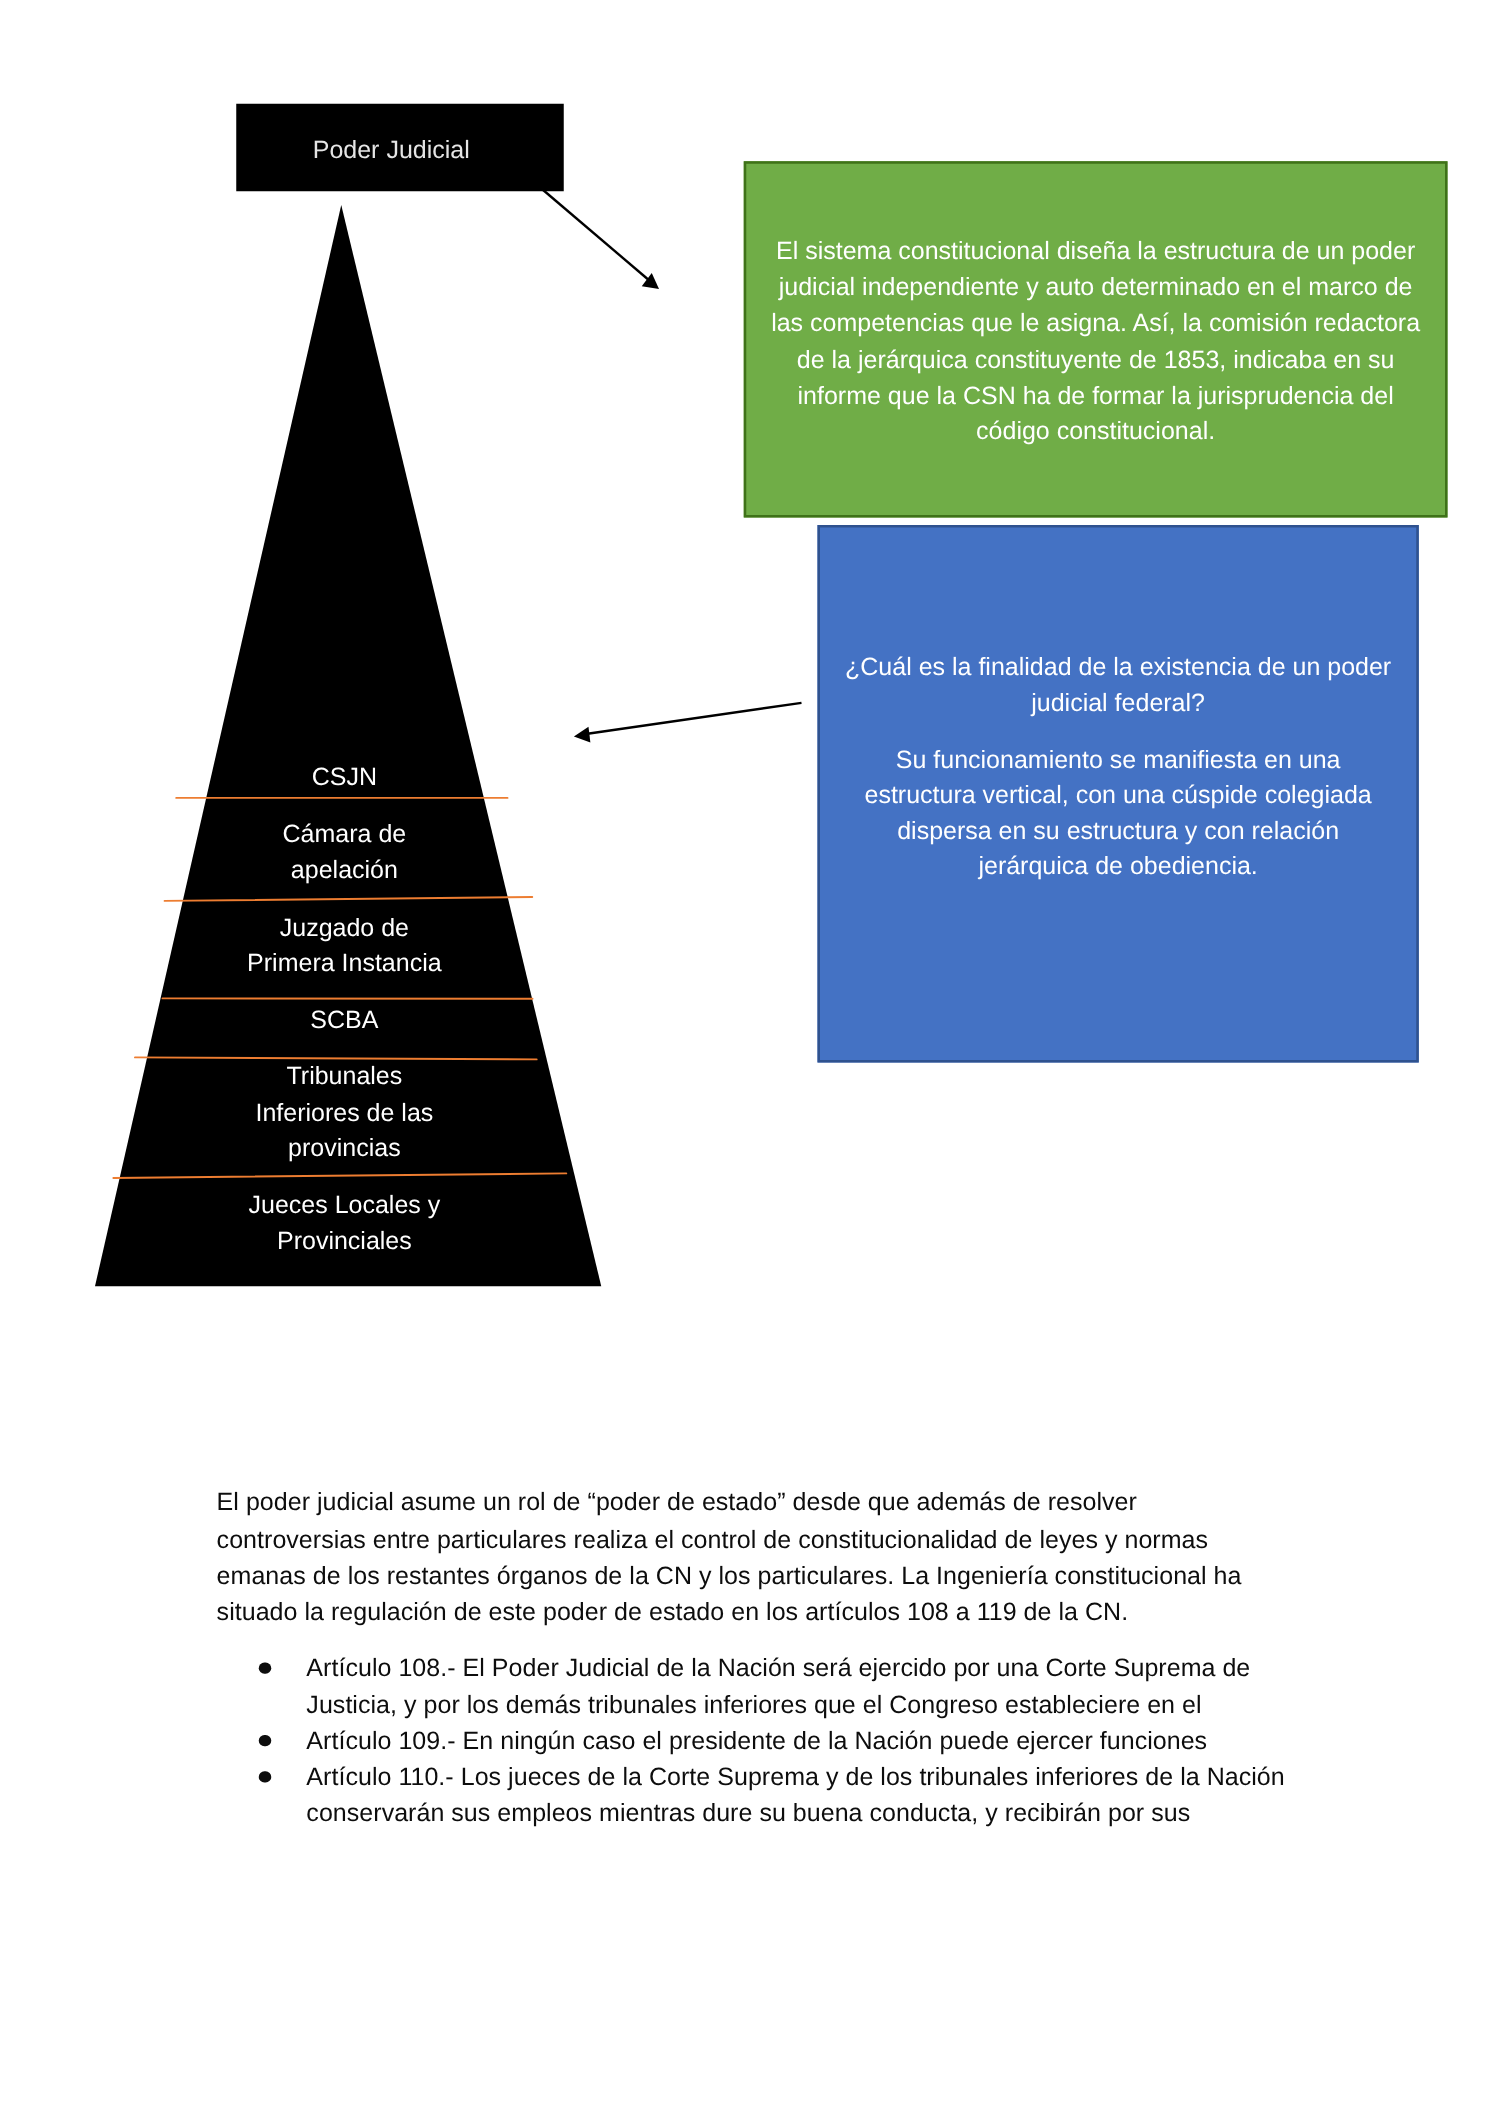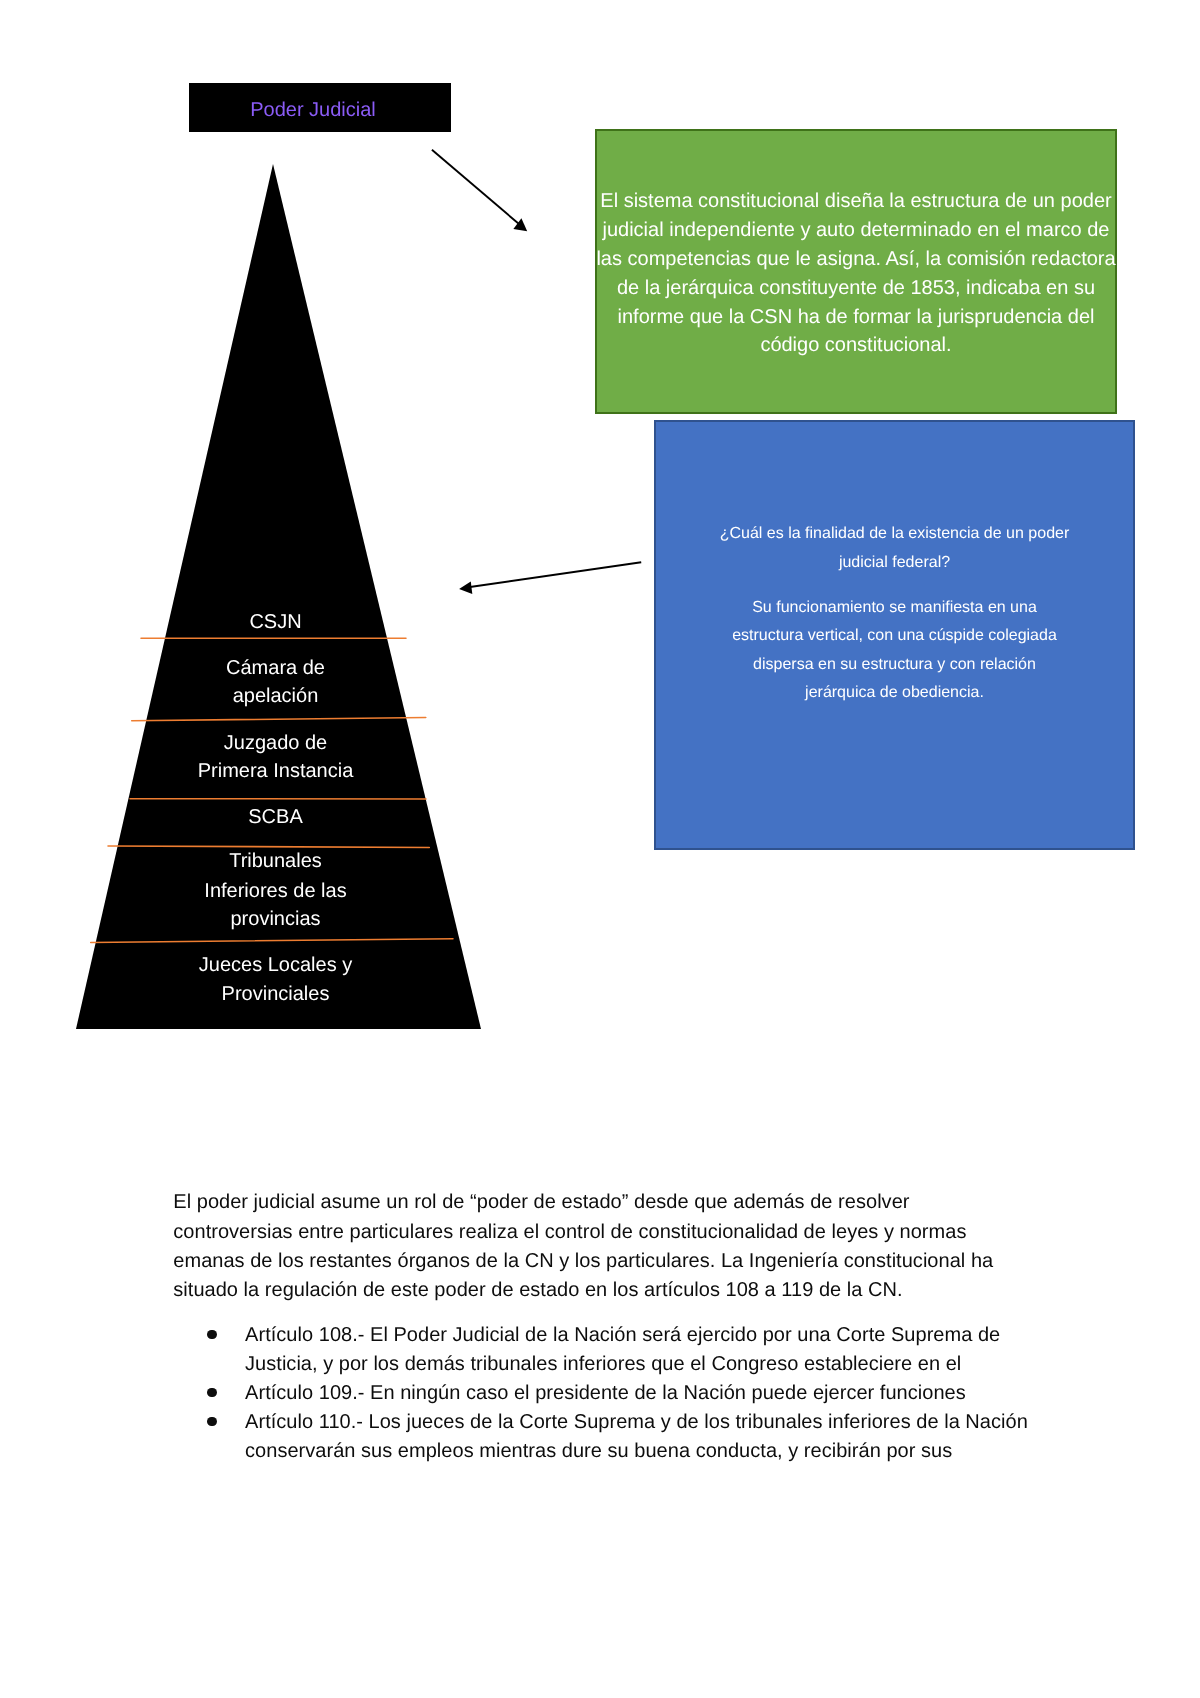--- a/index.html
+++ b/index.html
@@ -2,44 +2,44 @@
 <html><head>
 <meta charset="utf-8">
 <style>
   html,body{margin:0;padding:0;background:#ffffff;}
   body{width:1200px;height:1698px;position:relative;overflow:hidden;
        font-family:"Liberation Sans", sans-serif;color:#000;
        -webkit-font-smoothing:antialiased;text-rendering:geometricPrecision;}
   .page{position:absolute;left:0;top:0;width:1200px;height:1698px;transform:translateZ(0);}
 
   
-  #title-box{position:absolute;left:189px;top:83px;width:262px;height:49px;
-    background:#000000;color:#8b5cf6;display:flex;align-items:center;
+  #title-box{position:absolute;left:189px;top:83px;width:262px;height:70px;
+    background:#000000;color:#e5e5e5;display:flex;align-items:center;
     justify-content:center;font-size:20px;}
   #title-box span{position:relative;left:-7px;top:2.5px;}
 
   
   #pyramid-svg{position:absolute;left:0px;top:0px;width:700px;height:1100px;}
   .lvl{fill:#ffffff;font-size:20px;font-family:"Liberation Sans", sans-serif;
        text-anchor:middle;}
 
   
   #arrow-svg{position:absolute;left:0;top:0;width:1200px;height:1100px;}
 
   
-  #green-box{position:absolute;left:595px;top:129px;width:522px;height:285px;
+  #green-box{position:absolute;left:595px;top:129px;width:563px;height:285px;
     background:#70AD47;border:2px solid #3F7219;box-sizing:border-box;
     color:#ffffff;font-size:20px;line-height:28.85px;text-align:center;
     display:flex;flex-direction:column;align-items:center;justify-content:center;}
   #green-box>*{position:relative;top:2.2px;}
 
   
   #blue-box{position:absolute;left:654px;top:420px;width:481px;height:430px;
     background:#4472C4;border:2px solid #2F528F;box-sizing:border-box;
-    color:#ffffff;font-size:16px;line-height:28.4px;text-align:center;}
+    color:#ffffff;font-size:20px;line-height:28.4px;text-align:center;}
   #blue-q{position:absolute;left:0;right:0;top:98.4px;}
   #blue-a{position:absolute;left:0;right:0;top:171.9px;}
 
   
   #body-text{position:absolute;left:173.3px;top:1188.4px;width:880px;
     font-size:20px;line-height:29.2px;color:#0d0d0d;letter-spacing:0.03px;}
   #body-text p{margin:0;}
   #article-list{margin:16px 0 12px 0;padding:0;list-style:none;line-height:28.9px;}
   #article-list li{position:relative;padding-left:71.8px;margin:0;}
   #article-list li .bullet{position:absolute;left:33.9px;top:8.6px;width:9.5px;height:9.5px;

